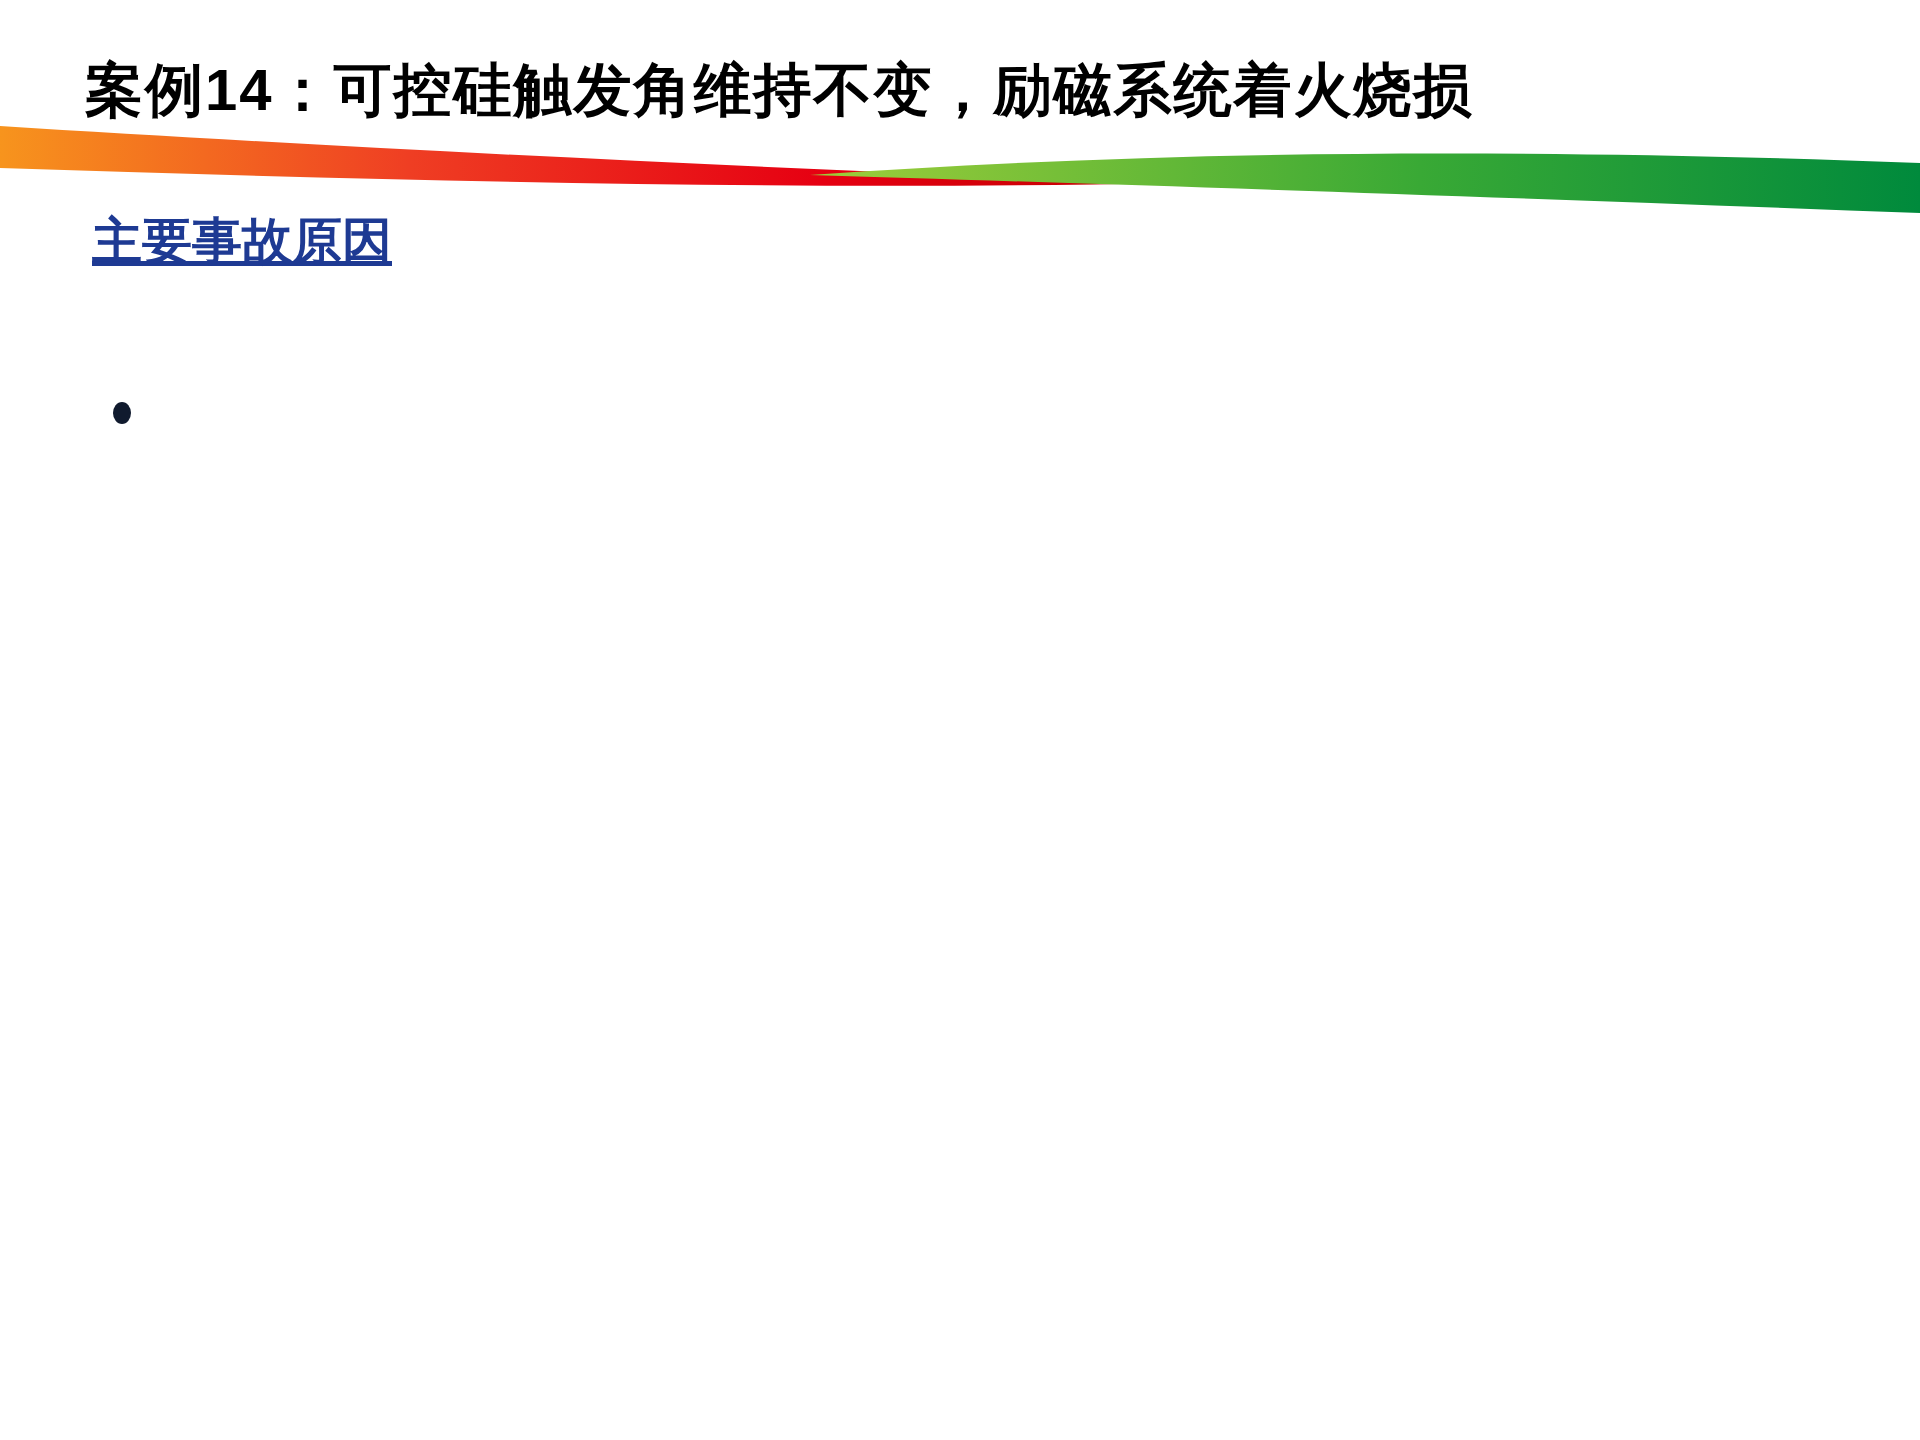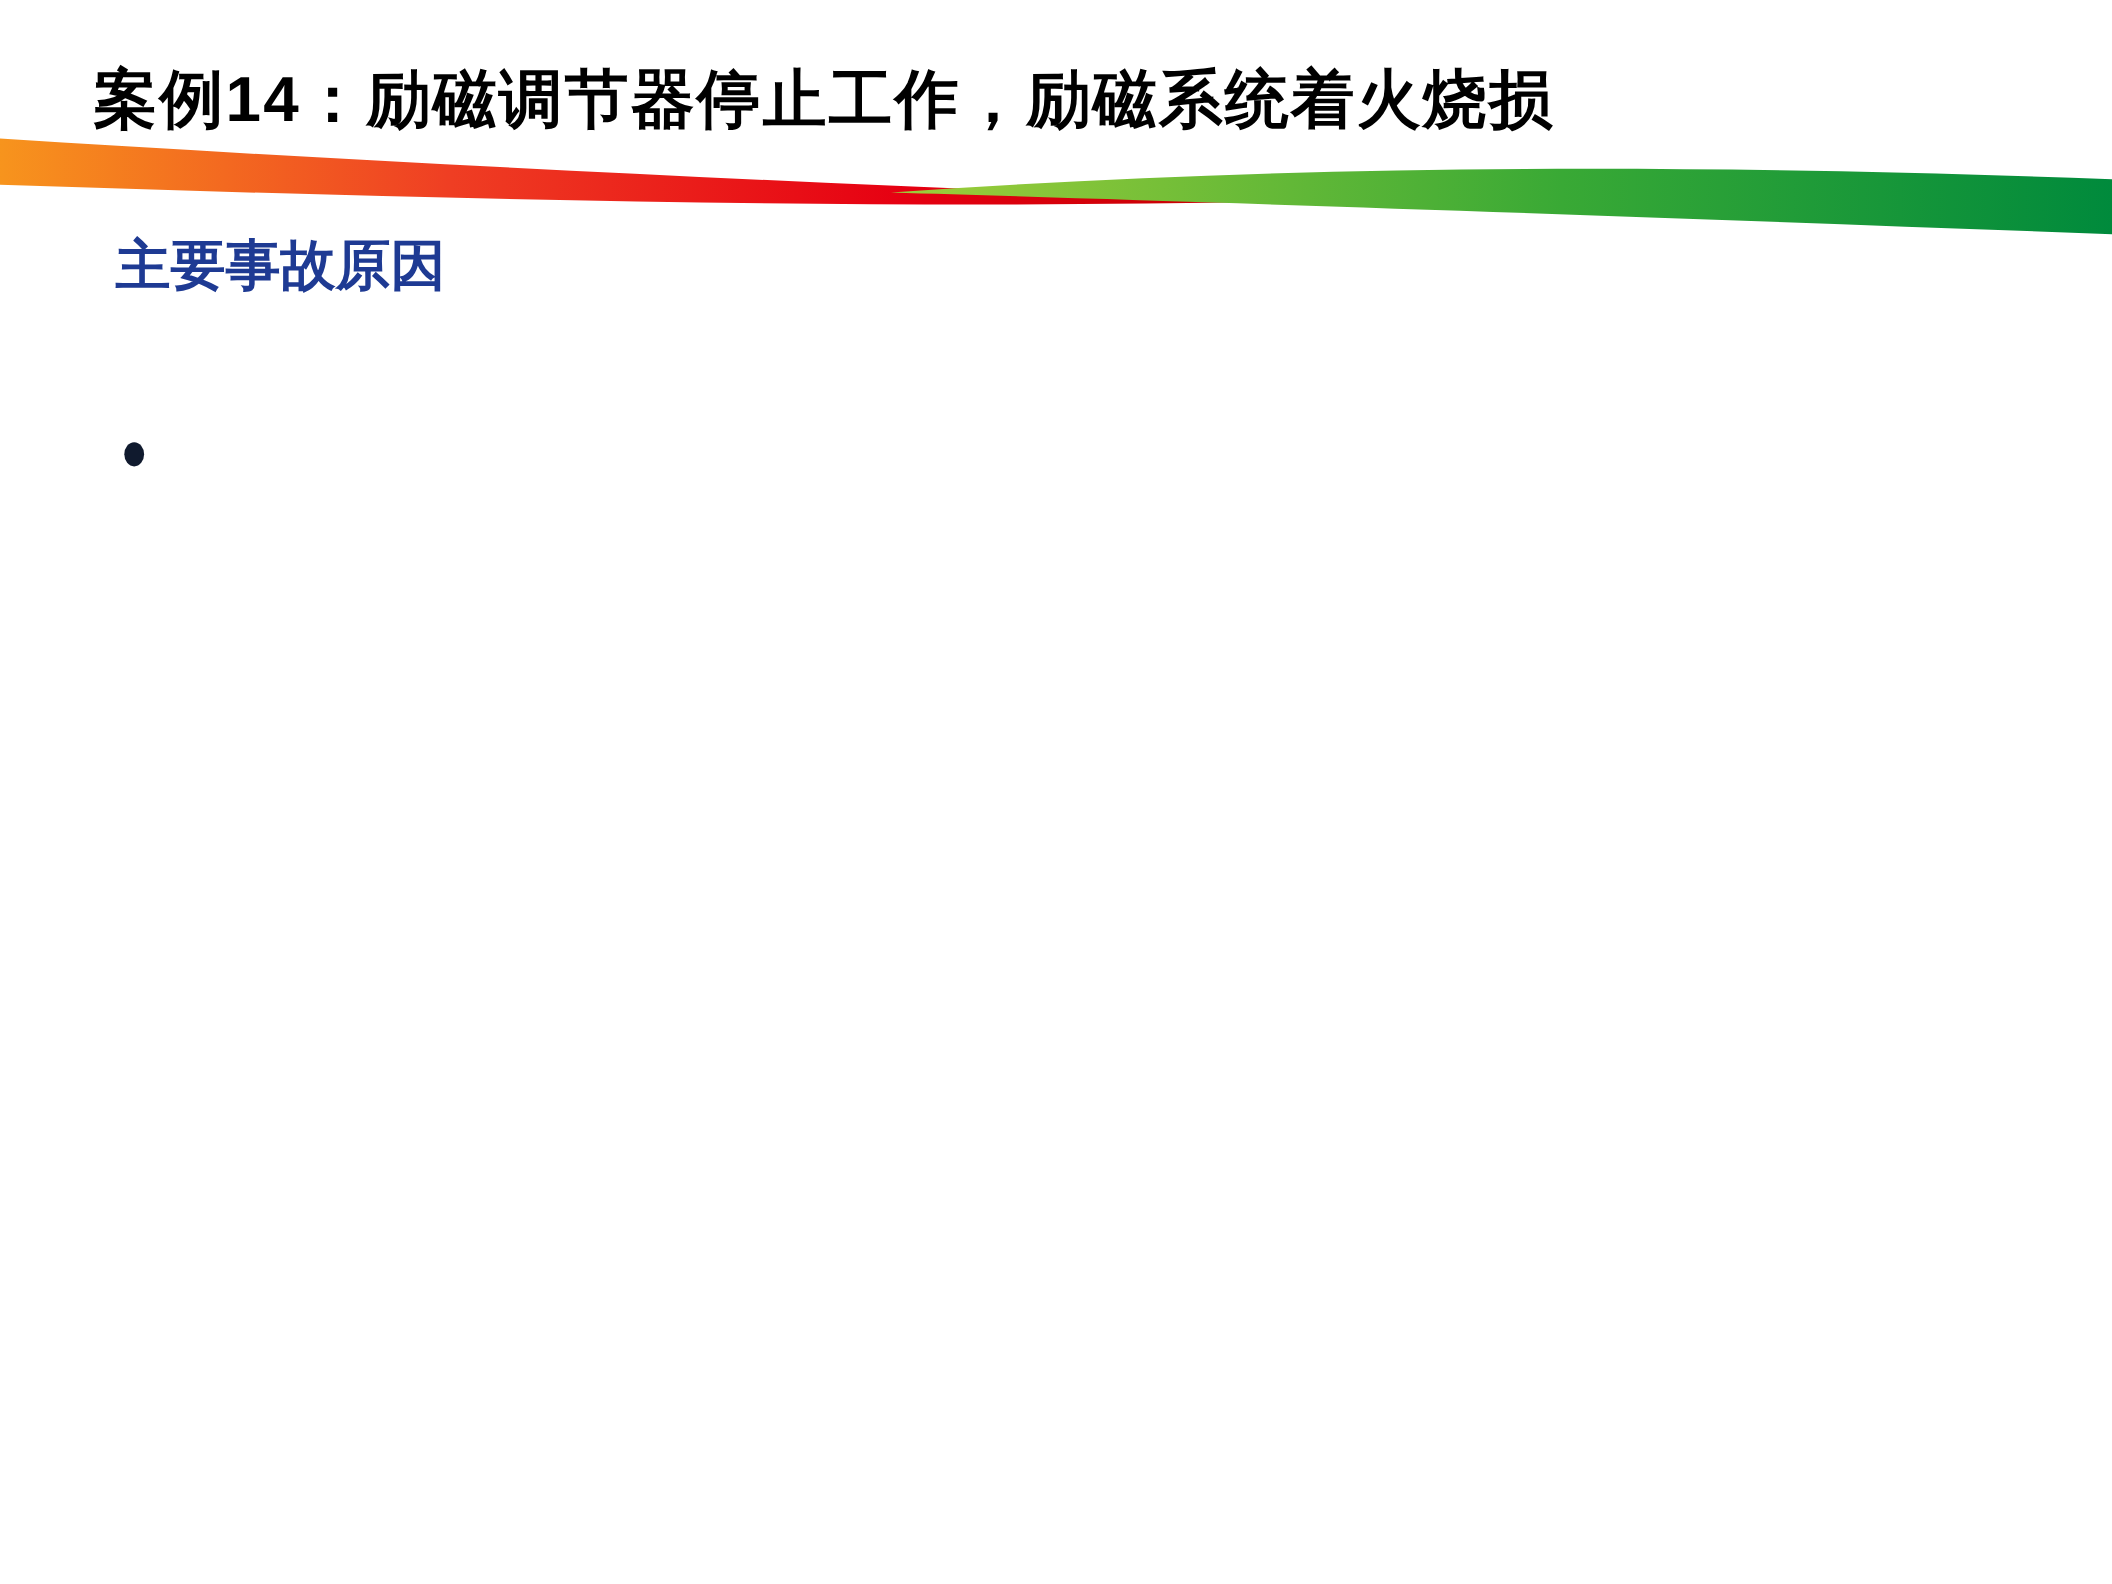--- a/index.html
+++ b/index.html
@@ -27,27 +27,28 @@
   }
   .ribbon {
     position: absolute;
     left: 0;
     top: 123px;
     width: 1920px;
     height: 95px;
   }
   .section-heading {
     position: absolute;
-    left: 105px;
+    left: 92px;
     top: 208px;
     font-size: 50px;
     font-weight: bold;
     color: var(--heading-text, #1e3a93);
     font-family: "Liberation Sans", "DejaVu Sans", sans-serif;
     white-space: nowrap;
+    text-decoration: underline;
   }
   .bullet-list {
     position: absolute;
     left: 105px;
     top: 372px;
     width: 1385px;
   }
   .bullet-item {
     position: relative;
     padding-left: 80px;
@@ -67,21 +68,21 @@
     top: 30px;
     width: 18px;
     height: 22px;
     border-radius: 50%;
     background: #101a2e;
   }
 </style>
 </head>
 <body>
 
-<div class="slide-title">案例14：励磁调节器停止工作，励磁系统着火烧损</div>
+<div class="slide-title">案例14：可控硅触发角维持不变，励磁系统着火烧损</div>
 
 <svg class="ribbon" viewBox="0 0 1920 95" preserveAspectRatio="none" xmlns="http://www.w3.org/2000/svg">
   <defs>
     <linearGradient id="redGrad" x1="0" y1="0" x2="1" y2="0">
       <stop offset="0" style="stop-color: var(--ribbon-orange, #f7941d)"></stop>
       <stop offset="0.35" style="stop-color: var(--ribbon-red-mid, #ef3e23)"></stop>
       <stop offset="0.7" style="stop-color: var(--ribbon-red, #e60012)"></stop>
       <stop offset="1" style="stop-color: var(--ribbon-red-dark, #c00000)"></stop>
     </linearGradient>
     <linearGradient id="greenGrad" x1="0" y1="0" x2="1" y2="0">

